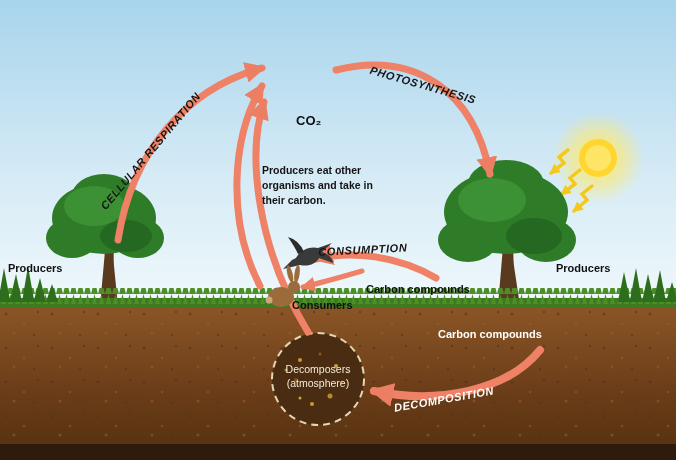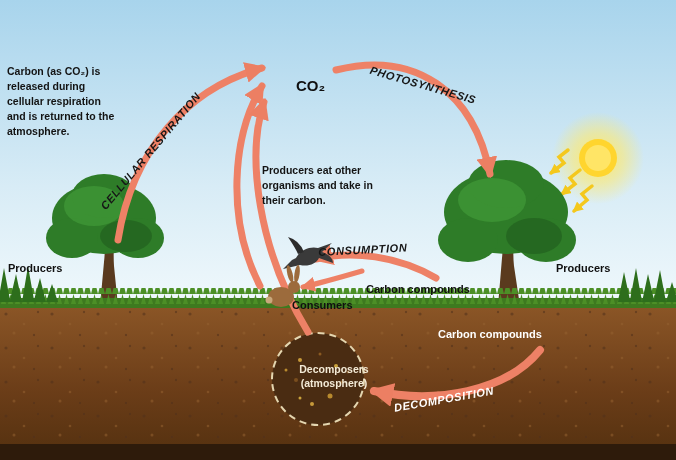--- a/index.html
+++ b/index.html
@@ -2,22 +2,22 @@
 <html><head>
 <meta charset="utf-8">
 <style>
   html,body{margin:0;padding:0;background:#dfe7ec;font-family:"Liberation Sans",sans-serif;}
   .scene{position:relative;width:676px;height:460px;overflow:hidden;background:#cfe6f3;}
   .scene svg{position:absolute;left:0;top:0;}
   .lbl{position:absolute;font-weight:700;color:#101010;white-space:nowrap;}
   .block{position:absolute;font-weight:700;color:#131313;font-size:10.5px;line-height:1.42;}
   .arrow-label{position:absolute;font-weight:700;font-style:italic;font-size:11px;letter-spacing:.6px;color:#161616;white-space:nowrap;transform-origin:0 0;}
   .white{color:#ffffff;}
-  .co2{font-size:15px;}
-  .decomp-text{position:absolute;left:274px;top:362px;width:120px;text-align:center;color:#f3ead6;font-size:10.5px;font-weight:700;line-height:1.35;}
+  .co2{font-size:13px;margin-top:36px;}
+  .decomp-text{position:absolute;left:258px;top:362px;width:120px;text-align:center;color:#f3ead6;font-size:10.5px;font-weight:400;line-height:1.35;}
 </style>
 </head>
 <body>
 
 <div class="scene">
 
 <svg width="676" height="460" viewBox="0 0 676 460">
   <defs>
     <linearGradient id="sky" x1="0" y1="0" x2="0" y2="1">
       <stop offset="0" stop-color="#a8d4ec"></stop>
@@ -136,21 +136,20 @@
 
   <g>
     <ellipse cx="281" cy="297" rx="13" ry="10" fill="#9c6b3c"></ellipse>
     <circle cx="294" cy="287" r="6" fill="#9c6b3c"></circle>
     <ellipse cx="290" cy="274" rx="2.6" ry="9" fill="#9c6b3c" transform="rotate(-14 290 274)"></ellipse>
     <ellipse cx="297" cy="274" rx="2.6" ry="9" fill="#9c6b3c" transform="rotate(8 297 274)"></ellipse>
     <circle cx="269" cy="300" r="3.5" fill="#c9a87c"></circle>
   </g>
 </svg>
 
-  <div class="block" style="left:7px;top:64px;width:112px;">Carbon (as CO₂) is released during cellular respiration and is returned to the atmosphere.</div>
   <div class="block" style="left:262px;top:163px;width:128px;">Producers eat other organisms and take in their carbon.</div>
 
   <div class="lbl co2" style="left:296px;top:77px;">CO₂</div>
 
   <div class="arrow-label" style="left:98px;top:204px;transform:rotate(-50deg);">CELLULAR RESPIRATION</div>
   <div class="arrow-label" style="left:372px;top:64px;transform:rotate(16deg);">PHOTOSYNTHESIS</div>
   <div class="arrow-label" style="left:318px;top:246px;transform:rotate(-3deg);">CONSUMPTION</div>
   <div class="arrow-label white" style="left:393px;top:402px;transform:rotate(-10deg);">DECOMPOSITION</div>
 
   <div class="lbl" style="left:8px;top:262px;font-size:11px;">Producers</div>

